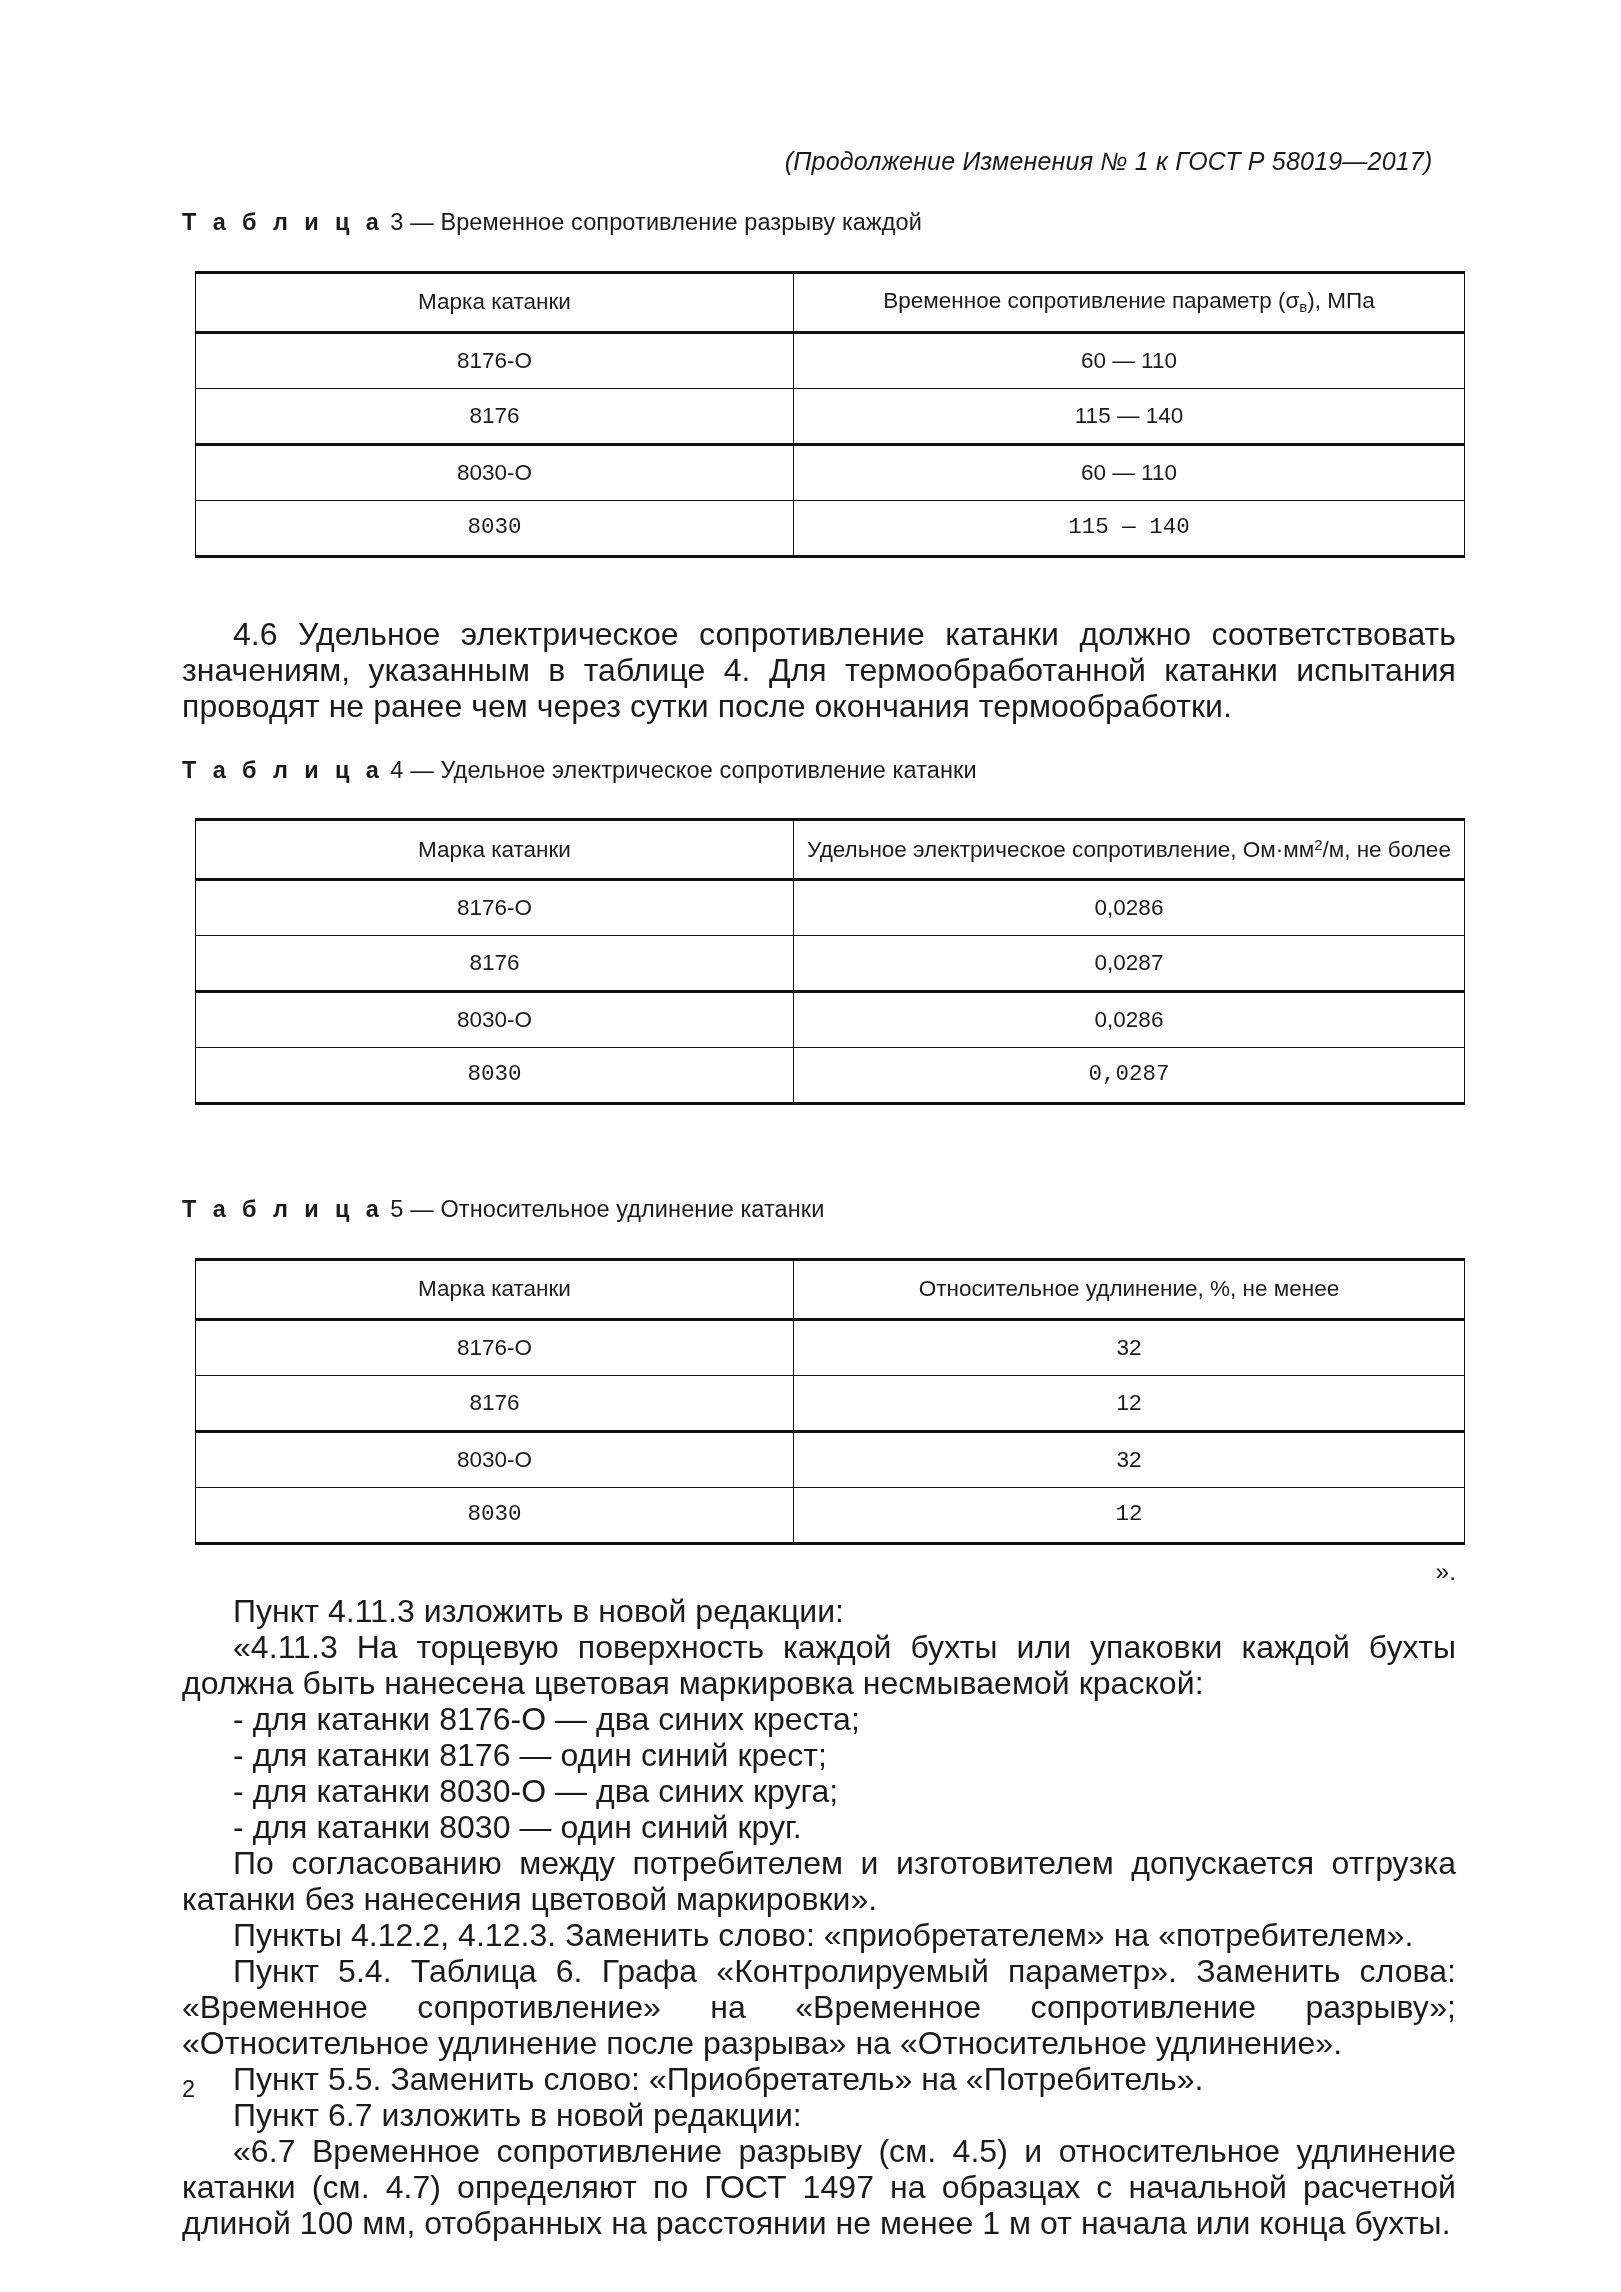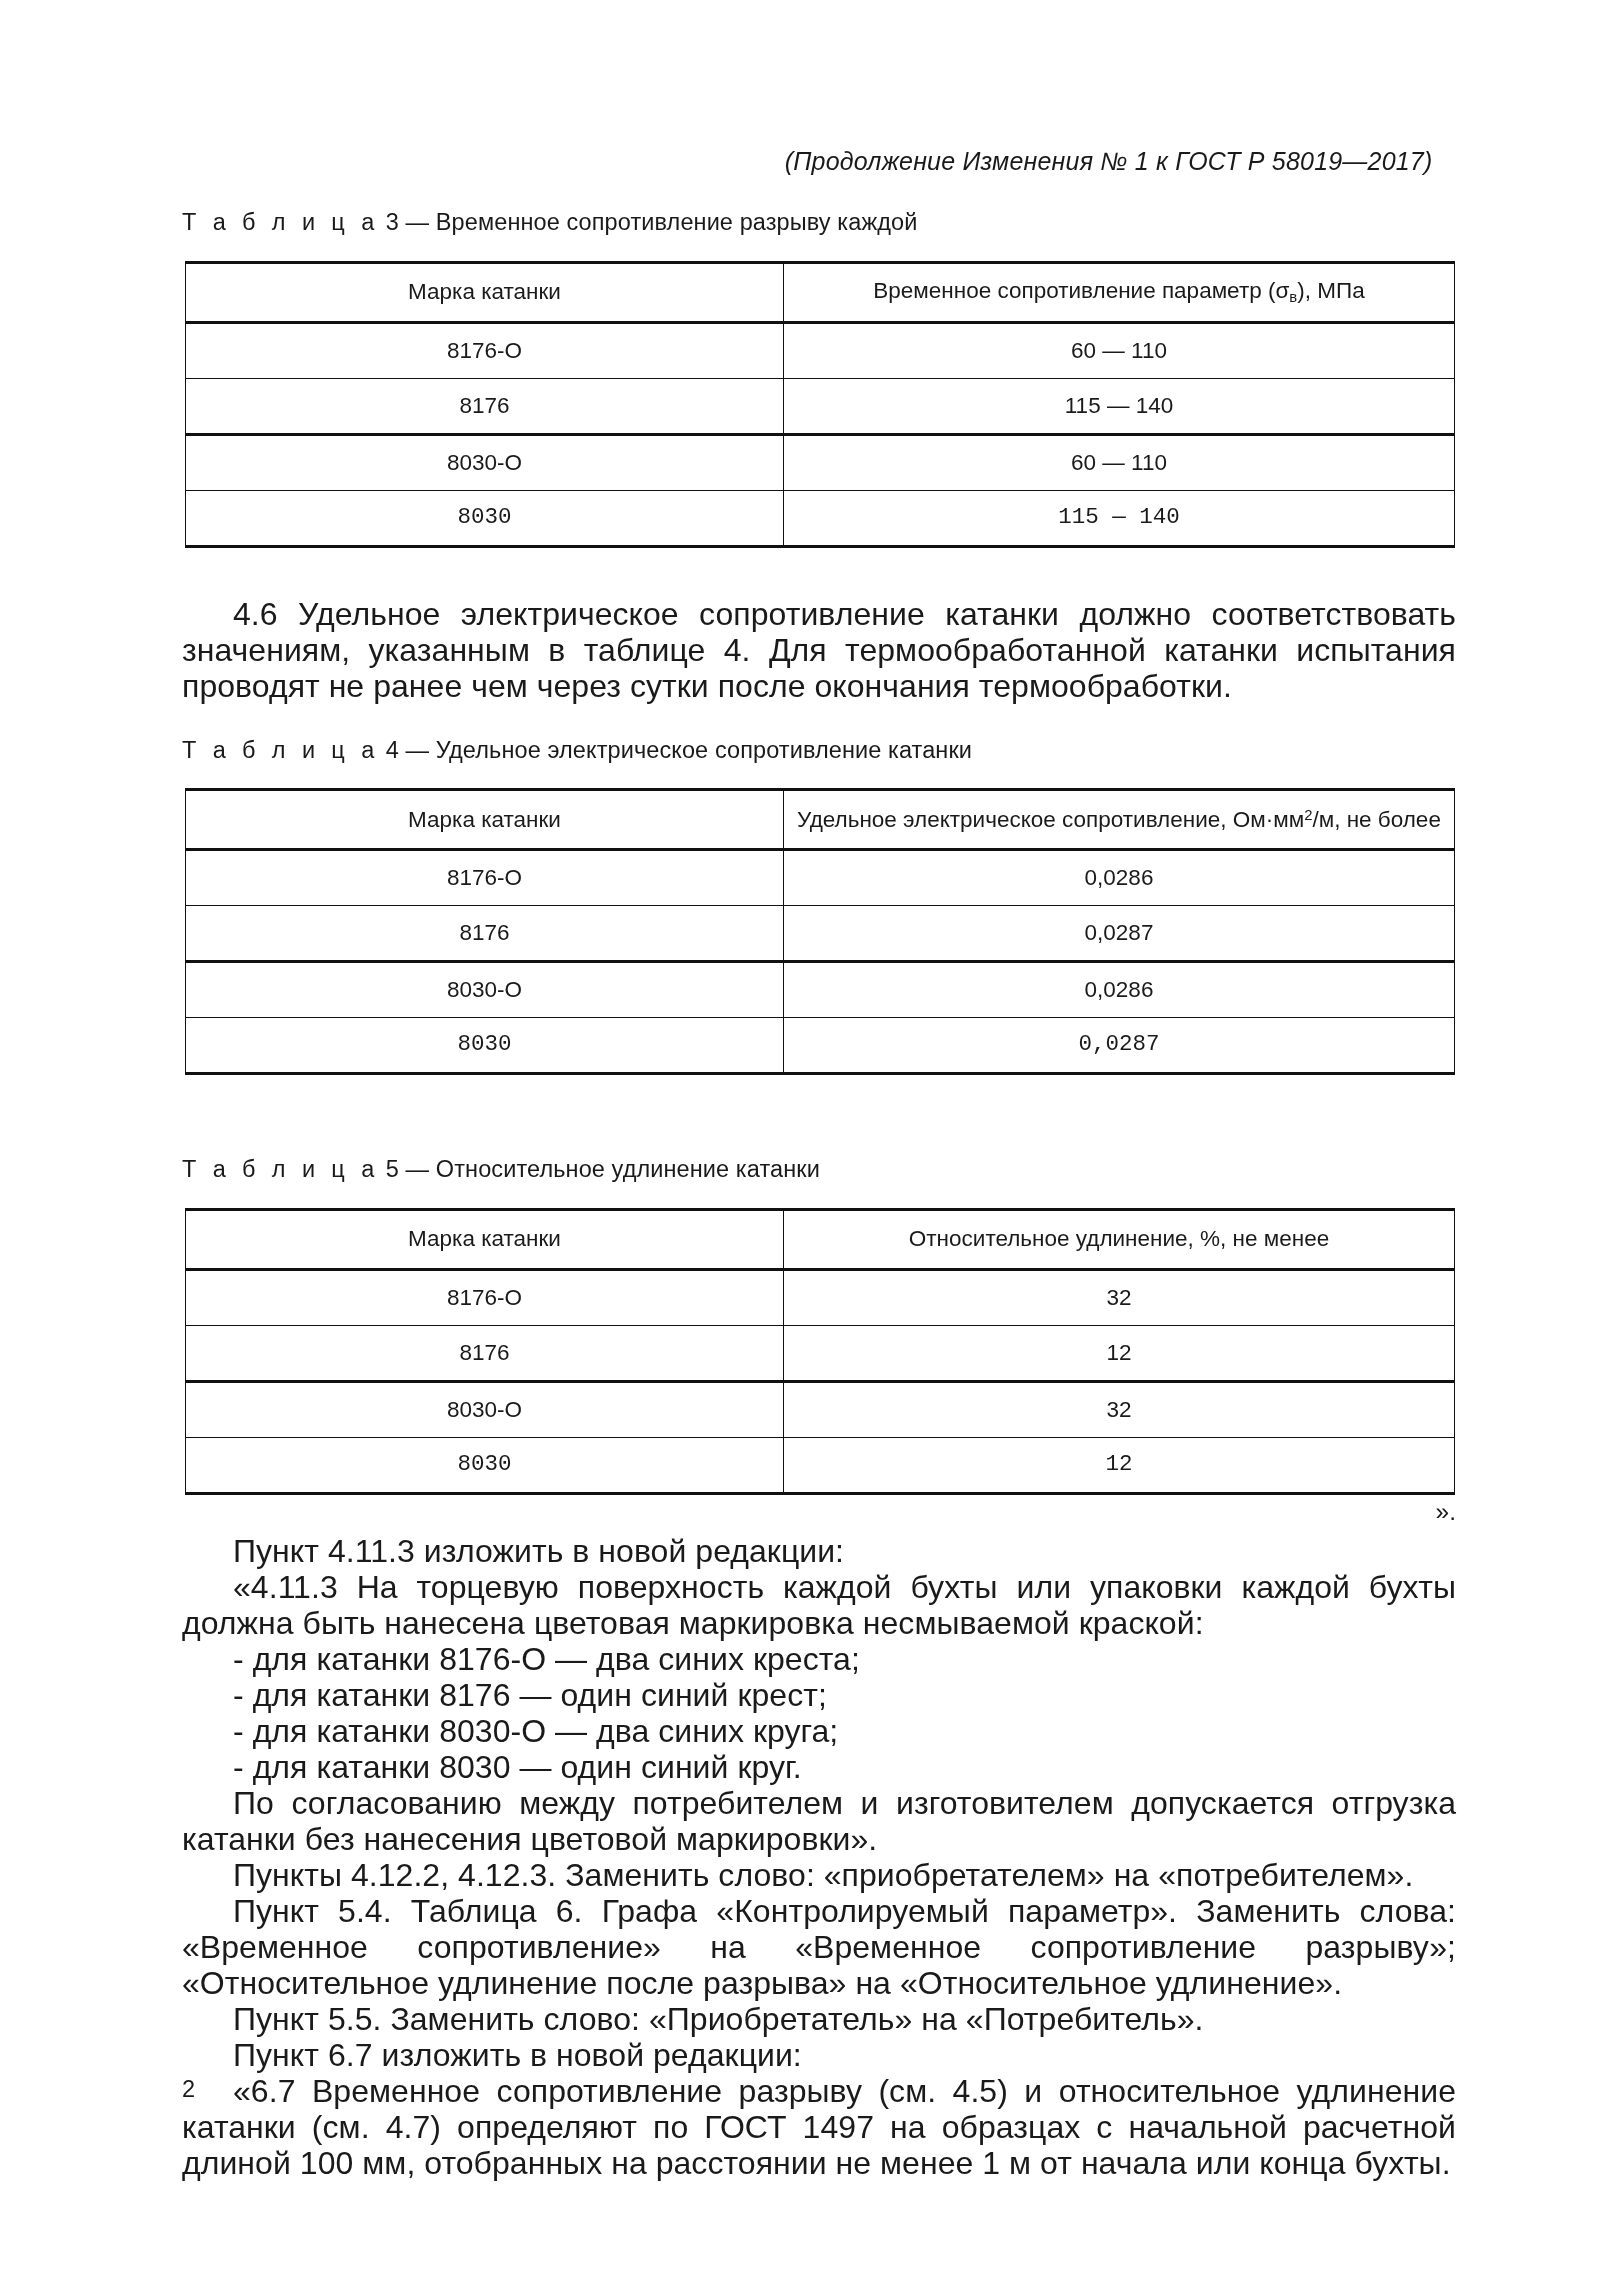--- a/index.html
+++ b/index.html
@@ -44,31 +44,32 @@
   
   .tbl-caption {
     font-size: 23.5px;
     margin: 0;
     padding: 0;
     white-space: nowrap;
     letter-spacing: 0.1px;
   }
   .tbl-caption .lbl {
     letter-spacing: 4.9px;
+    font-weight: bold;
   }
   .tbl-caption .num {
     letter-spacing: 0.1px;
   }
 
   
   .gost-table {
     border-collapse: collapse;
     width: 1269px;
     table-layout: fixed;
-    margin: 3px;
+    margin: 13px;
     font-size: 22.5px;
   }
   .gost-table col.c1 { width: 598px; }
   .gost-table col.c2 { width: 671px; }
   .gost-table th,
   .gost-table td {
     border: 1.6px solid #111111;
     text-align: center;
     vertical-align: middle;
     font-weight: normal;

